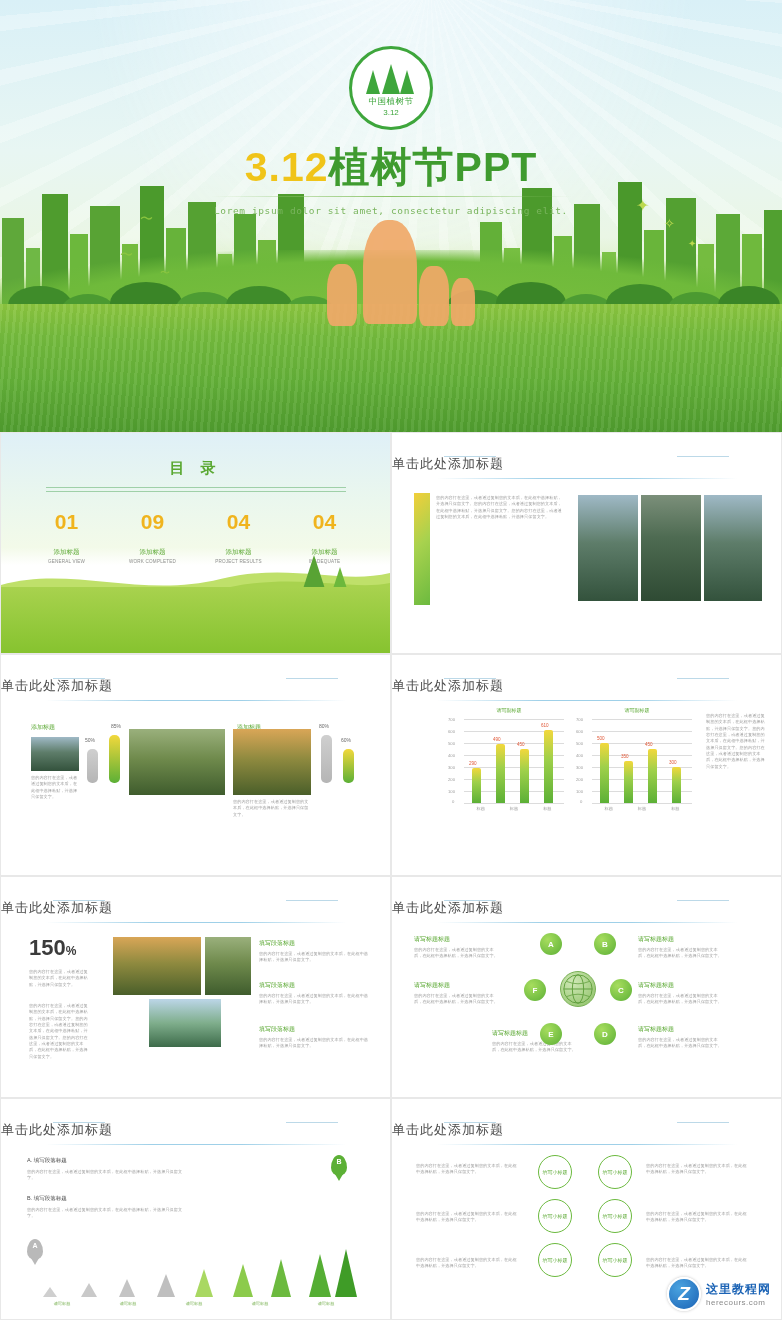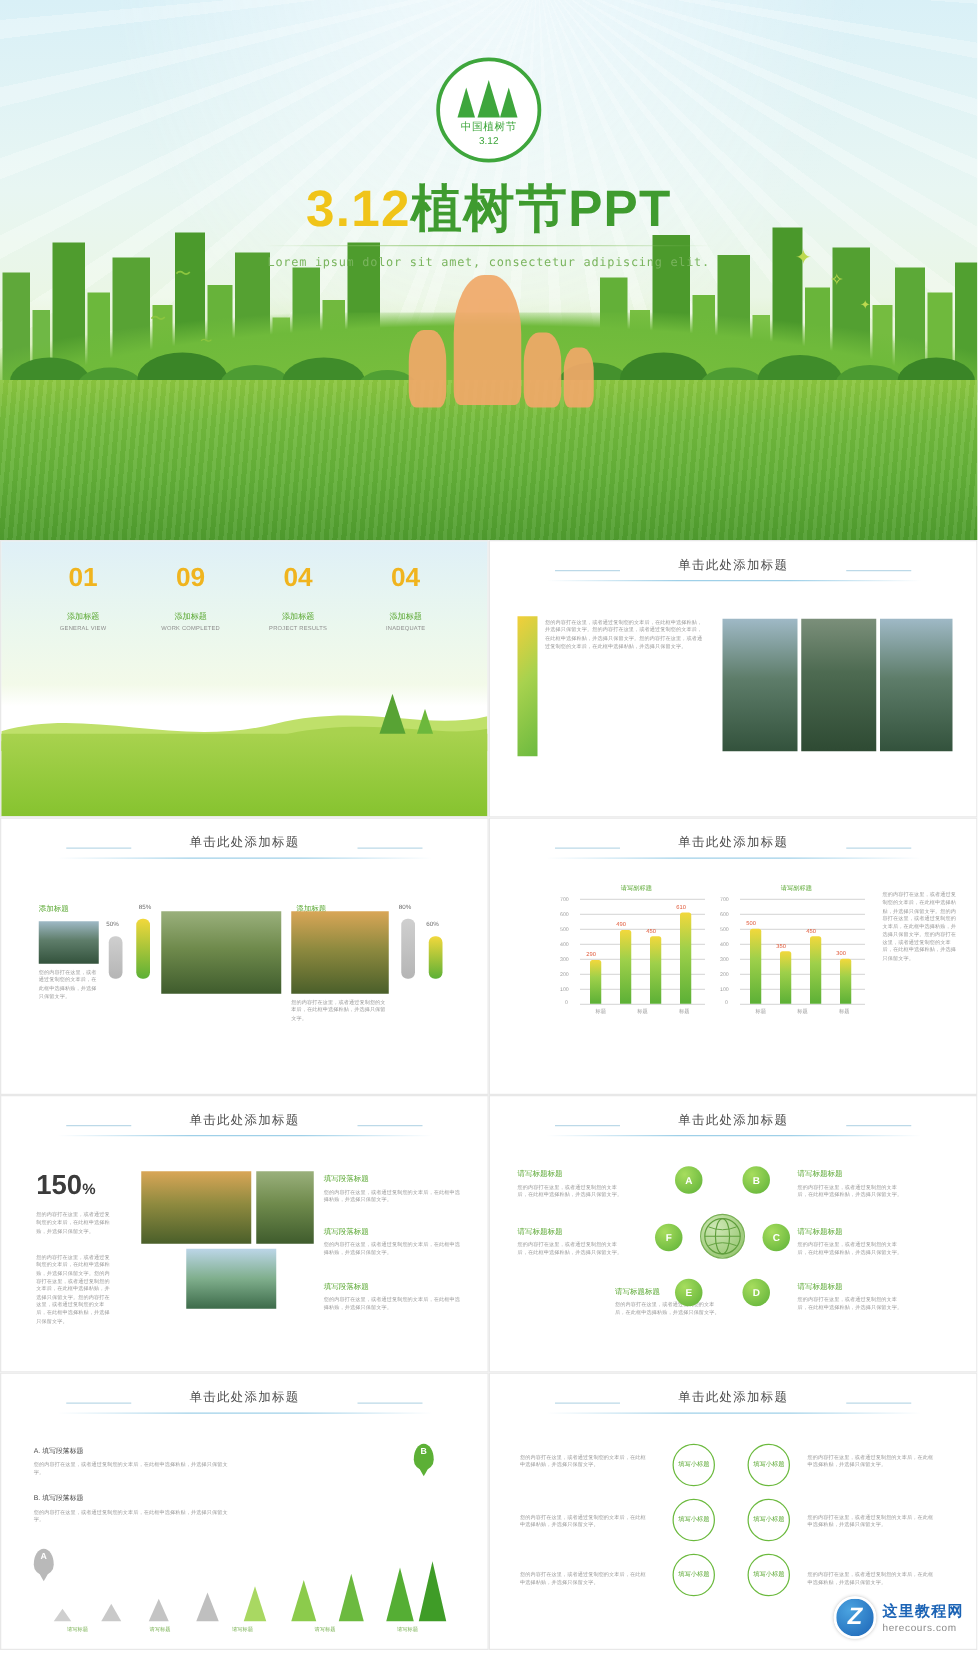--- a/index.html
+++ b/index.html
@@ -90,21 +90,21 @@
   .person { position:absolute; bottom:0; background:#f0a868; opacity:.92; border-radius:40% 40% 20% 20%; }
   .btfly { position:absolute; color:#bcd94f; font-size:13px; }
 
   
   .grid { display:grid; grid-template-columns:1fr 1fr; }
   .slide {
     height:222px; background:#fff; border:1px solid #e8e8e8;
     position:relative; overflow:hidden;
   }
   .s-title {
-    text-align:center; font-size:10px; color:#4b4b4b; padding-top:12px; letter-spacing:1px;
+    font-size:13px; color:#4b4b4b; padding-top:22px; letter-spacing:1px;
   }
   .s-title-rule {
     margin:5px auto 0; width:300px; height:1px;
     background:linear-gradient(to right, rgba(140,198,63,0), #9fd0e8 35%, #9fd0e8 65%, rgba(140,198,63,0));
   }
   .s-title-wrap { position:relative; }
   .s-title-wrap:before, .s-title-wrap:after{
     content:""; position:absolute; top:23px; width:52px; height:1px; background:#bcd9e8;
   }
   .s-title-wrap:before{ left:52px; }
@@ -283,20 +283,27 @@
   <span class="btfly" style="left:664px;top:216px;">✧</span>
   <span class="btfly" style="left:688px;top:238px;font-size:10px;">✦</span>
   <span class="btfly" style="left:140px;top:210px;color:#8cc63f;">〜</span>
   <span class="btfly" style="left:120px;top:246px;color:#8cc63f;">〜</span>
   <span class="btfly" style="left:160px;top:266px;color:#8cc63f;font-size:10px;">〜</span>
 </div>
 
 <div class="grid">
 
   <div class="slide cat">
+    <div class="cat-head">
+      <div class="t">目  录</div>
+      <div class="cat-rules">
+          <div></div>
+          <div></div>
+        </div>
+    </div>
     <div class="cat-nums">
       <div class="cat-num">01</div>
       <div class="cat-num">09</div>
       <div class="cat-num">04</div>
       <div class="cat-num">04</div>
     </div>
     <div class="cat-items">
       <div class="cat-item">
         <div class="zh">添加标题</div>
         <div class="en">GENERAL VIEW</div>

